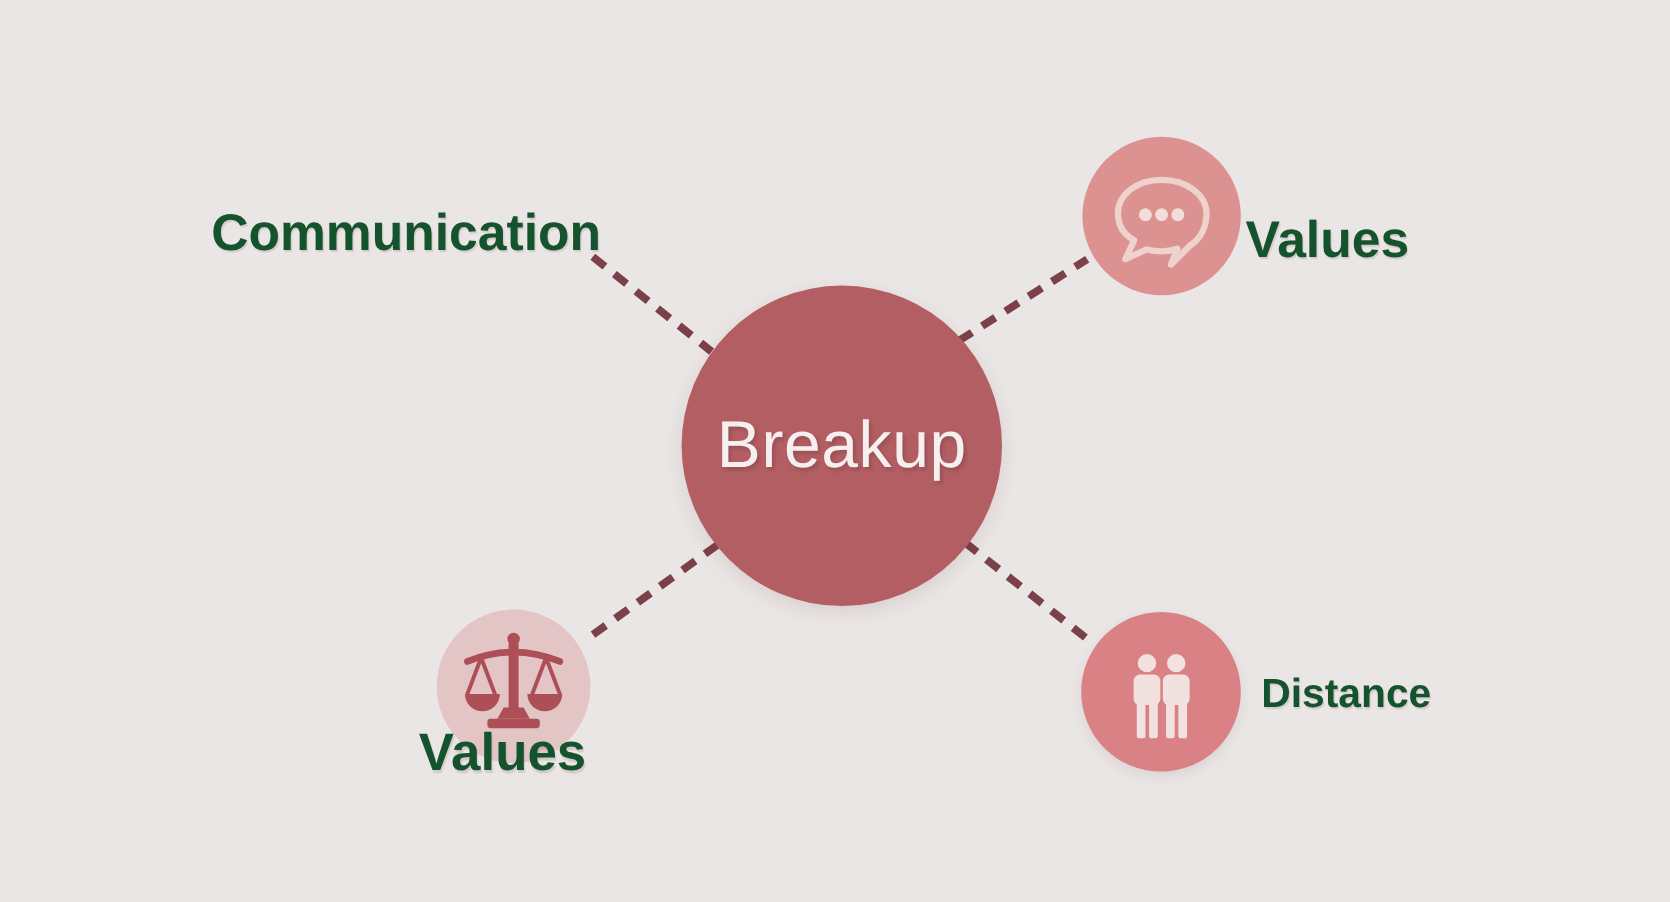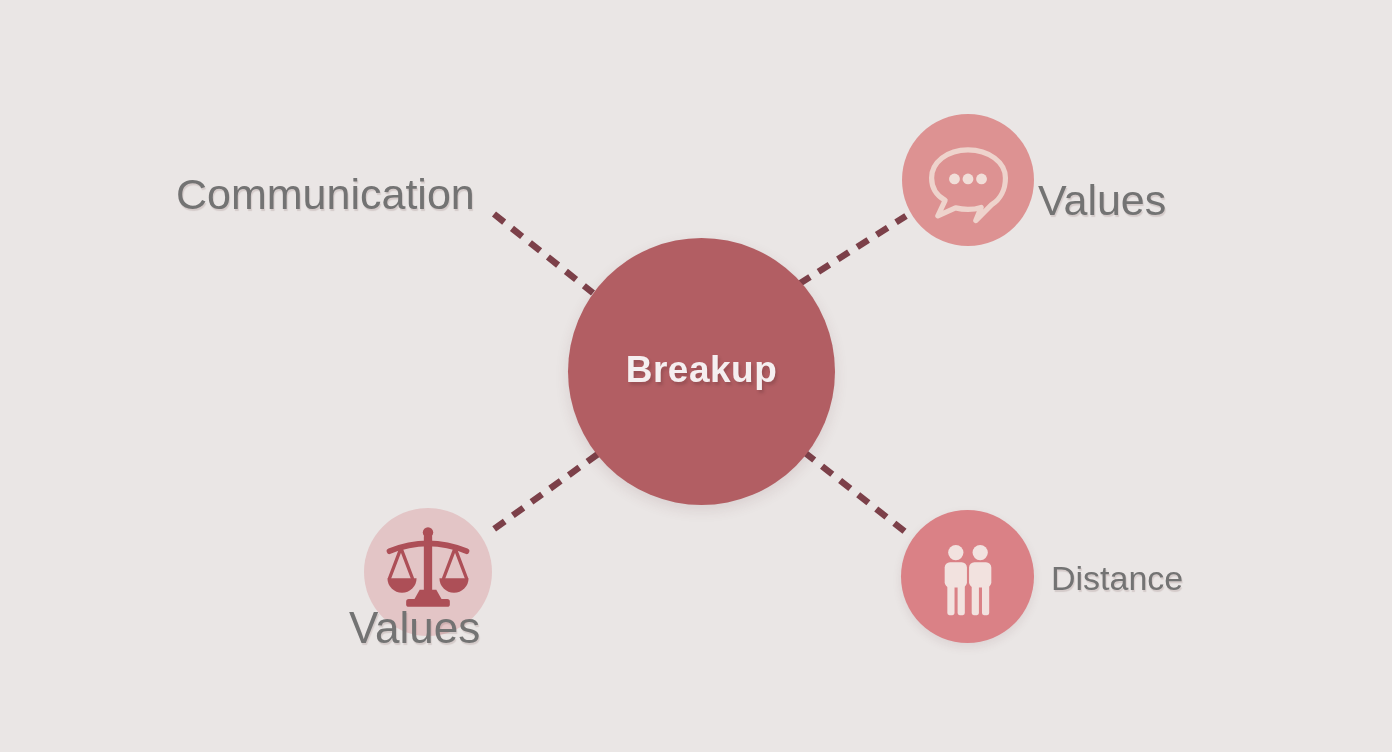--- a/index.html
+++ b/index.html
@@ -34,30 +34,30 @@
     border-radius: 50%;
     background: #b25e63;
     box-shadow: 0 5px 14px rgba(100, 50, 55, 0.12);
     display: flex;
     align-items: center;
     justify-content: center;
     z-index: 2;
   }
   .center-node .center-label {
     color: #f5eff0;
-    font-size: 37px;
-    font-weight: 700;
+    font-size: 55px;
+    font-weight: 400;
     letter-spacing: 0.5px;
     text-shadow: 2px 3px 3px rgba(90, 45, 50, 0.28);
     margin-top: -4px;
   }
   .branch-label {
     position: absolute;
-    font-weight: 400;
-    color: #737373;
+    font-weight: 700;
+    color: #14532d;
     text-shadow: 1px 2px 1px rgba(90, 45, 50, 0.15);
     white-space: nowrap;
     z-index: 3;
   }
   .label-communication {
     left: 176px;
     top: 170px;
     font-size: 43px;
   }
   .label-values-top {

